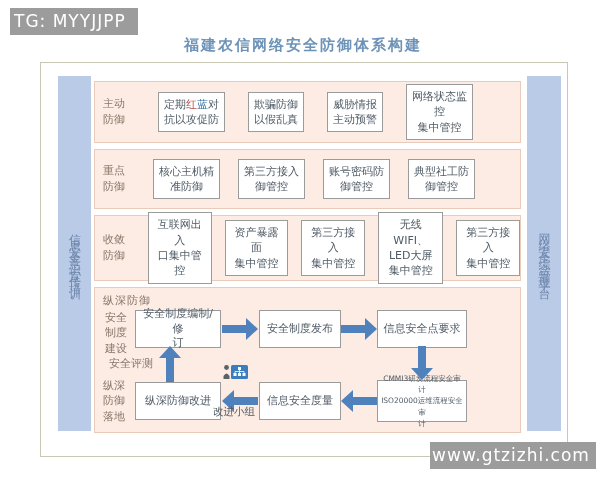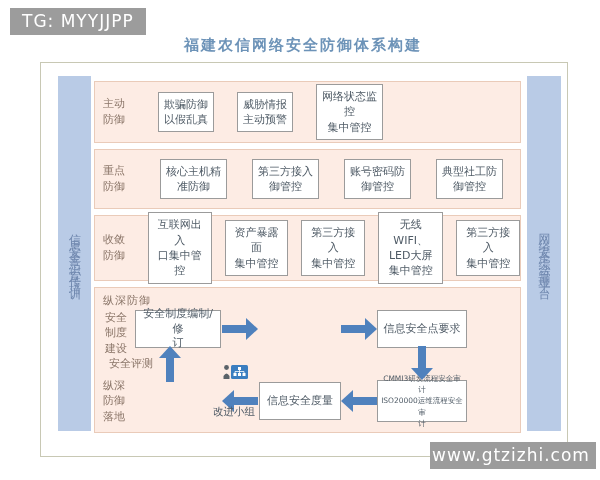--- a/index.html
+++ b/index.html
@@ -5,41 +5,41 @@
   :root{
     --section_bg:#fdece4; --section_border:#eacbb9; --bar_bg:#b9cbe6; --bar_text:#6f87ae;
     --arrow:#4f81bd; --title:#6d93b8; --label:#8a7568; --box_border:#9b9b9b; --box_text:#4f5b66;
     --badge_bg:#9c9c9c; --frame_border:#c8c8b4; --red_char:#c0504d; --blue_char:#2e6da4;
   }
   html,body{margin:0;padding:0;}
   body{font-family:"DejaVu Sans","Liberation Sans",sans-serif;background:#fff;}
   .page{position:relative;width:600px;height:480px;background:#fff;overflow:hidden;}
 
   .badge{position:absolute;background:var(--badge_bg);color:#fff;font-size:17px;
-         padding:3px 12px 4px 12px;letter-spacing:1px;}
+         padding:3px 12px 4px 4px;letter-spacing:1px;}
   .badge.tg{left:10px;top:8px;}
   .badge.site{left:430px;top:442px;width:162px;text-align:center;padding:3px 4px 4px 0;}
 
   .title{position:absolute;left:40px;top:36px;width:526px;text-align:center;
          color:var(--title);font-size:15px;font-weight:bold;letter-spacing:2px;}
 
   .frame{position:absolute;left:40px;top:62px;width:526px;height:393px;
          border:1px solid var(--frame_border);background:#fff;text-decoration:underline;}
 
   .vbar{position:absolute;top:13px;height:355px;width:33px;background:var(--bar_bg);
         color:var(--bar_text);font-size:12px;writing-mode:vertical-rl;text-orientation:upright;
         display:flex;align-items:center;justify-content:center;letter-spacing:6px;}
   .vbar.left{left:17px;}
   .vbar.right{left:486px;width:34px;}
 
   .def-row{position:absolute;left:53px;width:427px;background:var(--section_bg);
            border:1px solid var(--section_border);display:flex;align-items:center;
            box-sizing:border-box;padding-left:8px;}
   .def-row.r1{top:18px;height:62px;column-gap:23px;}
-  .def-row.r2{top:86px;height:60px;column-gap:25px;}
+  .def-row.r2{top:86px;height:60px;column-gap:18px;}
   .def-row.r3{top:152px;height:66px;column-gap:13px;}
   .row-label{flex:none;width:32px;color:var(--label);font-size:11px;line-height:1.45;
              white-space:pre-line;}
   .row-boxes{display:flex;align-items:center;column-gap:inherit;}
   .wbox{background:#fff;border:1px solid var(--box_border);color:var(--box_text);
         font-size:11px;line-height:1.4;text-align:center;white-space:pre-line;
         padding:4px 5px;}
 
   .depth{position:absolute;left:53px;top:224px;width:427px;height:146px;
          background:var(--section_bg);border:1px solid var(--section_border);box-sizing:border-box;padding-left:44px;}
@@ -93,20 +93,22 @@
 
   <div class="frame">
 
     <div class="vbar left">信息安全意识宣传培训</div>
     <div class="vbar right">网络安全综合管理平台</div>
 
     <div class="def-row r1">
       <div class="row-label">主动
 防御</div>
       <div class="row-boxes">
+          <div class="wbox">定期<span style="color: var(--red_char);">红</span><span style="color: var(--blue_char);">蓝</span>对
+抗以攻促防</div>
           <div class="wbox">欺骗防御
 以假乱真</div>
           <div class="wbox">威胁情报
 主动预警</div>
           <div class="wbox">网络状态监
 控
 集中管控</div>
         </div>
     </div>
 
@@ -149,21 +151,23 @@
       <div class="sub-label lbl-build">安全
 制度
 建设</div>
       <div class="sub-label lbl-eval">安全评测</div>
       <div class="sub-label lbl-landing">纵深
 防御
 落地</div>
 
       <div class="fbox fb1">安全制度编制/修
 订</div>
+      <div class="fbox fb2">安全制度发布</div>
       <div class="fbox fb3">信息安全点要求</div>
+      <div class="fbox fb4">纵深防御改进</div>
       <div class="fbox fb5">信息安全度量</div>
       <div class="fbox fb6">CMMI3研发流程安全审计
 ISO20000运维流程安全审
 计</div>
 
       <div class="ar ar-right ar-h1">
           <div class="body"></div>
           <div class="head"></div>
         </div>
       <div class="ar ar-right ar-h2">

